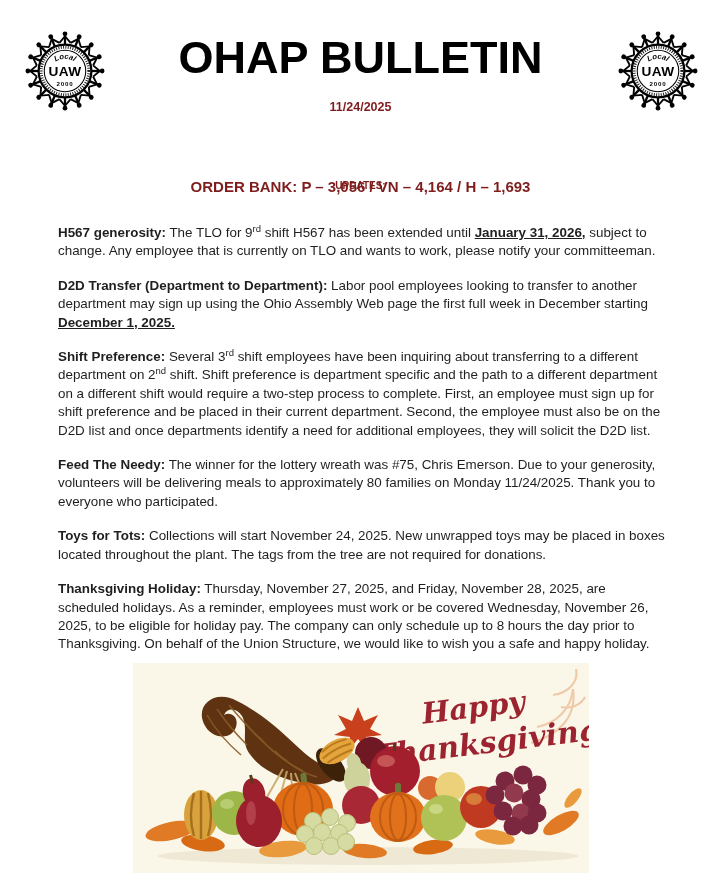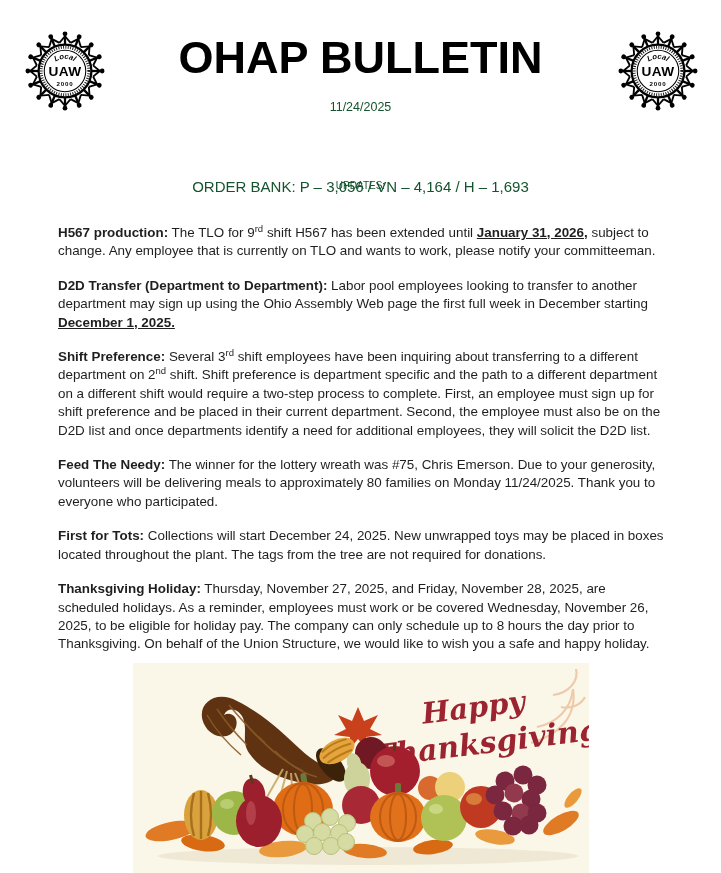--- a/index.html
+++ b/index.html
@@ -3,21 +3,21 @@
 <meta charset="utf-8">
 <style>
   html,body{margin:0;padding:0;background:#ffffff;}
   .page{position:relative;width:721px;height:873px;background:#ffffff;overflow:hidden;
         font-family:"Liberation Sans",sans-serif;color:#1c1c1c;}
   .logo{position:absolute;top:24px;width:88px;height:94px;}
   .logo.left{left:21px;}
   .logo.right{left:614px;}
   .title{position:absolute;top:24px;left:0;right:0;margin:8px;text-align:center;
          font-size:45px;line-height:1.15;font-weight:700;color:#000;letter-spacing:0;}
-  .centerline{position:absolute;left:0;right:0;text-align:center;font-weight:400;color:#14532d;}
+  .centerline{position:absolute;left:0;right:0;text-align:center;font-weight:700;color:#7f1d1d;}
   .date{top:100px;font-size:12.5px;}
   .orderbank{top:134px;font-size:15px;margin-top:44px;}
   .updates{top:180px;font-size:10px;}
   .sections{position:absolute;top:224px;left:58px;width:610px;
             font-size:13.4px;line-height:18.4px;color:#1f1f1f;}
   .para{margin:0 0 16px 0;}
   .para .b{font-weight:700;}
   .para .u{text-decoration:underline;}
   .para sup{font-size:9.5px;line-height:0;font-weight:inherit;}
   .art{position:absolute;left:133px;top:663px;width:456px;height:210px;margin:0;}
@@ -70,25 +70,25 @@
     <use href="#uawWheel"></use>
   </svg>
 
   <h1 class="title">OHAP BULLETIN</h1>
 
   <div class="centerline date">11/24/2025</div>
   <div class="centerline orderbank">ORDER BANK: P – 3,056 / VN – 4,164 / H – 1,693</div>
   <div class="centerline updates">UPDATES:</div>
 
   <main class="sections">
-      <p class="para"><span class="b">H567 production:</span><span> The TLO for 9</span><sup>rd</sup><span> shift H567 has been extended until </span><span class="b u">January 31, 2026,</span><span> subject to change. Any employee that is currently on TLO and wants to work, please notify your committeeman.</span></p>
+      <p class="para"><span class="b">H567 generosity:</span><span> The TLO for 9</span><sup>rd</sup><span> shift H567 has been extended until </span><span class="b u">January 31, 2026,</span><span> subject to change. Any employee that is currently on TLO and wants to work, please notify your committeeman.</span></p>
       <p class="para"><span class="b">D2D Transfer (Department to Department):</span><span> Labor pool employees looking to transfer to another department may sign up using the Ohio Assembly Web page the first full week in December starting </span><span class="b u">December 1, 2025.</span></p>
       <p class="para"><span class="b">Shift Preference:</span><span> Several 3</span><sup>rd</sup><span> shift employees have been inquiring about transferring to a different department on 2</span><sup>nd</sup><span> shift.  Shift preference is department specific and the path to a different department on a different shift would require a two-step process to complete. First, an employee must sign up for shift preference and be placed in their current department. Second, the employee must also be on the D2D list and once departments identify a need for additional employees, they will solicit the D2D list.</span></p>
       <p class="para"><span class="b">Feed The Needy:</span><span> The winner for the lottery wreath was #75, Chris Emerson. Due to your generosity, volunteers will be delivering meals to approximately 80 families on Monday 11/24/2025. Thank you to everyone who participated.</span></p>
-      <p class="para"><span class="b">First for Tots:</span><span> Collections will start December 24, 2025.  New unwrapped toys may be placed in boxes located throughout the plant. The tags from the tree are not required for donations.</span></p>
+      <p class="para"><span class="b">Toys for Tots:</span><span> Collections will start November 24, 2025.  New unwrapped toys may be placed in boxes located throughout the plant. The tags from the tree are not required for donations.</span></p>
       <p class="para"><span class="b">Thanksgiving Holiday:</span><span> Thursday, November 27, 2025, and Friday, November 28, 2025, are scheduled holidays. As a reminder, employees must work or be covered Wednesday, November 26, 2025, to be eligible for holiday pay. The company can only schedule up to 8 hours the day prior to Thanksgiving. On behalf of the Union Structure, we would like to wish you a safe and happy holiday.</span></p>
     </main>
 
   <figure class="art">
     <svg width="456" height="210" viewBox="0 0 456 210">
       <rect x="0" y="0" width="456" height="210" fill="#fbf7e8"></rect>
       <ellipse cx="235" cy="193" rx="210" ry="9" fill="#eae3cd" opacity="0.75"></ellipse>
 
       <g stroke="#eec3a0" fill="none" stroke-width="2.2" opacity="0.85">
         <path d="M398 80 C426 72 444 54 440 26"></path>

